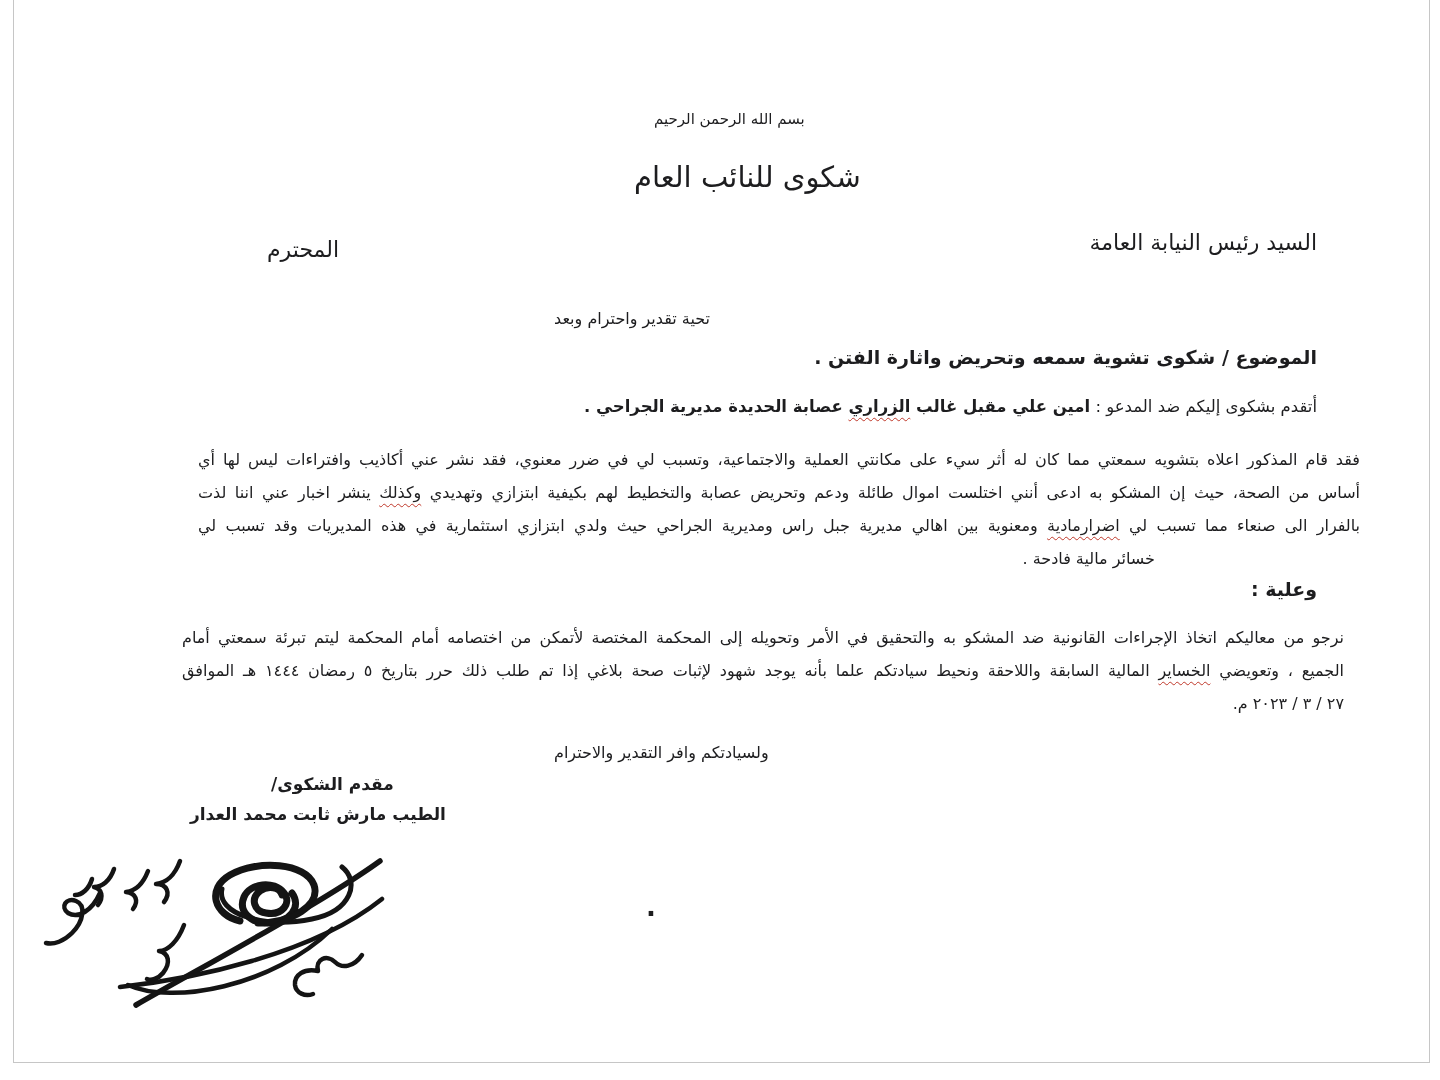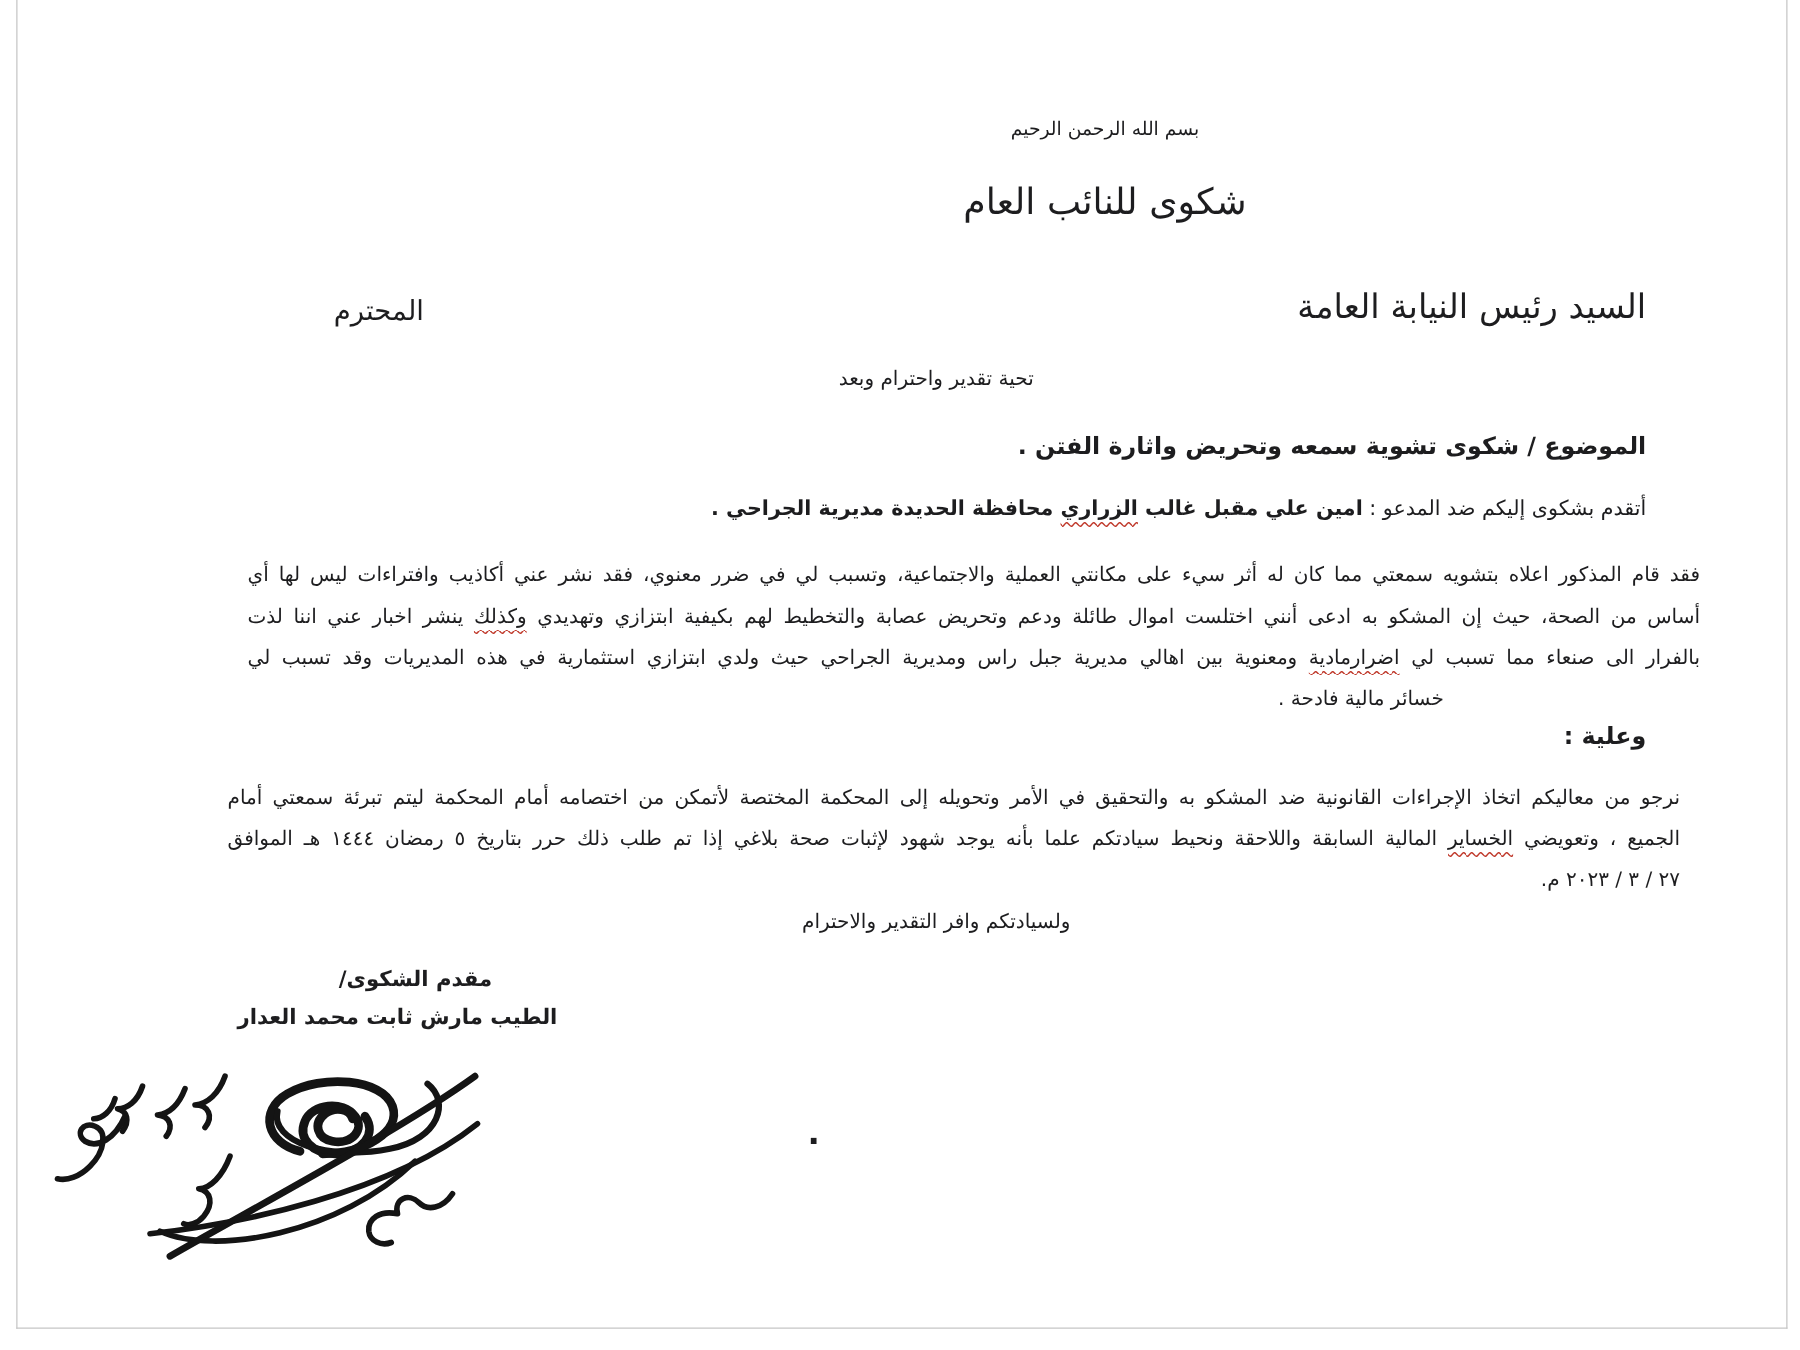--- a/index.html
+++ b/index.html
@@ -1,27 +1,27 @@
 <!DOCTYPE html>
 <html lang="ar"><head>
 <meta charset="utf-8">
 <style>
   html,body{margin:0;padding:0;width:1440px;height:1080px;background:#ffffff;overflow:hidden;}
   body{font-family:"DejaVu Sans","Liberation Sans",sans-serif;color:#1d1d1f;}
   .page{position:absolute;left:13px;top:-6px;right:10px;bottom:17px;background:#ffffff;
         border-left:1px solid #c6c6c6;border-right:1px solid #c6c6c6;border-bottom:1px solid #c6c6c6;}
   .abs{position:absolute;}
-  .center{text-align:center;}
+  .center{text-align:left;margin-top:16px;}
   .rtl{direction:rtl;unicode-bidi:embed;}
   .bold{font-weight:700;}
   .misspell{text-decoration-line:underline;text-decoration-style:wavy;text-decoration-color:#c0392b;
             text-decoration-thickness:1px;text-underline-offset:5px;}
   .bismillah{top:100px;left:640px;width:460px;font-size:15px;}
   .title{top:150px;left:620px;width:500px;font-size:29px;letter-spacing:0;}
-  .addressee{top:236px;right:112px;font-size:27px;}
+  .addressee{top:236px;right:112px;font-size:22px;}
   .honorific{top:243px;left:253px;font-size:22px;}
   .greeting{top:299px;left:540px;width:390px;font-size:16px;}
   .subject{top:352px;right:112px;font-size:19px;font-weight:700;white-space:nowrap;}
   .intro{top:403px;right:112px;left:170px;font-size:16.5px;text-align:right;white-space:nowrap;}
   .para{left:168px;width:1162px;font-size:16px;line-height:33px;}
   .para1{top:449px;margin-left:16px;}
   .para2{top:627px;}
   .line.justify{text-align:justify;text-align-last:justify;}
   .line.right{text-align:right;}
   .line.indent-right{text-align:right;padding-right:205px;box-sizing:border-box;}
@@ -44,21 +44,21 @@
 
   <div class="abs rtl addressee">السيد رئيس النيابة العامة</div>
 
   <div class="abs rtl honorific">المحترم</div>
 
   <div class="abs center rtl greeting">تحية تقدير واحترام وبعد</div>
 
   <div class="abs rtl subject">الموضوع / شكوى تشوية سمعه وتحريض واثارة الفتن .</div>
 
   <div class="abs rtl intro">
-      <div class="line right"><span>أتقدم بشكوى إليكم  ضد المدعو  : </span><span class="bold">امين علي مقبل غالب </span><span class="bold misspell">الزراري</span><span class="bold"> محافظة الحديدة مديرية الجراحي .</span></div>
+      <div class="line right"><span>أتقدم بشكوى إليكم  ضد المدعو  : </span><span class="bold">امين علي مقبل غالب </span><span class="bold misspell">الزراري</span><span class="bold"> عصابة الحديدة مديرية الجراحي .</span></div>
     </div>
 
   <div class="abs rtl para para1">
       <div class="line justify"><span>فقد قام  المذكور  اعلاه  بتشويه سمعتي مما كان له أثر سيء على مكانتي العملية والاجتماعية، وتسبب لي في ضرر معنوي، فقد نشر  عني أكاذيب وافتراءات ليس لها أي</span></div>
       <div class="line justify"><span>أساس من الصحة، حيث إن المشكو به ادعى أنني اختلست اموال طائلة ودعم وتحريض عصابة والتخطيط لهم بكيفية ابتزازي وتهديدي </span><span class="misspell">وكذلك</span><span> ينشر  اخبار  عني اننا لذت</span></div>
       <div class="line justify"><span>بالفرار الى صنعاء  مما تسبب لي </span><span class="misspell">اضرارمادية</span><span> ومعنوية بين اهالي مديرية جبل راس ومديرية الجراحي حيث ولدي ابتزازي استثمارية في هذه المديريات وقد تسبب لي</span></div>
       <div class="line indent-right"><span>خسائر مالية فادحة .</span></div>
     </div>
 
   <div class="abs rtl transition">وعلية :</div>

